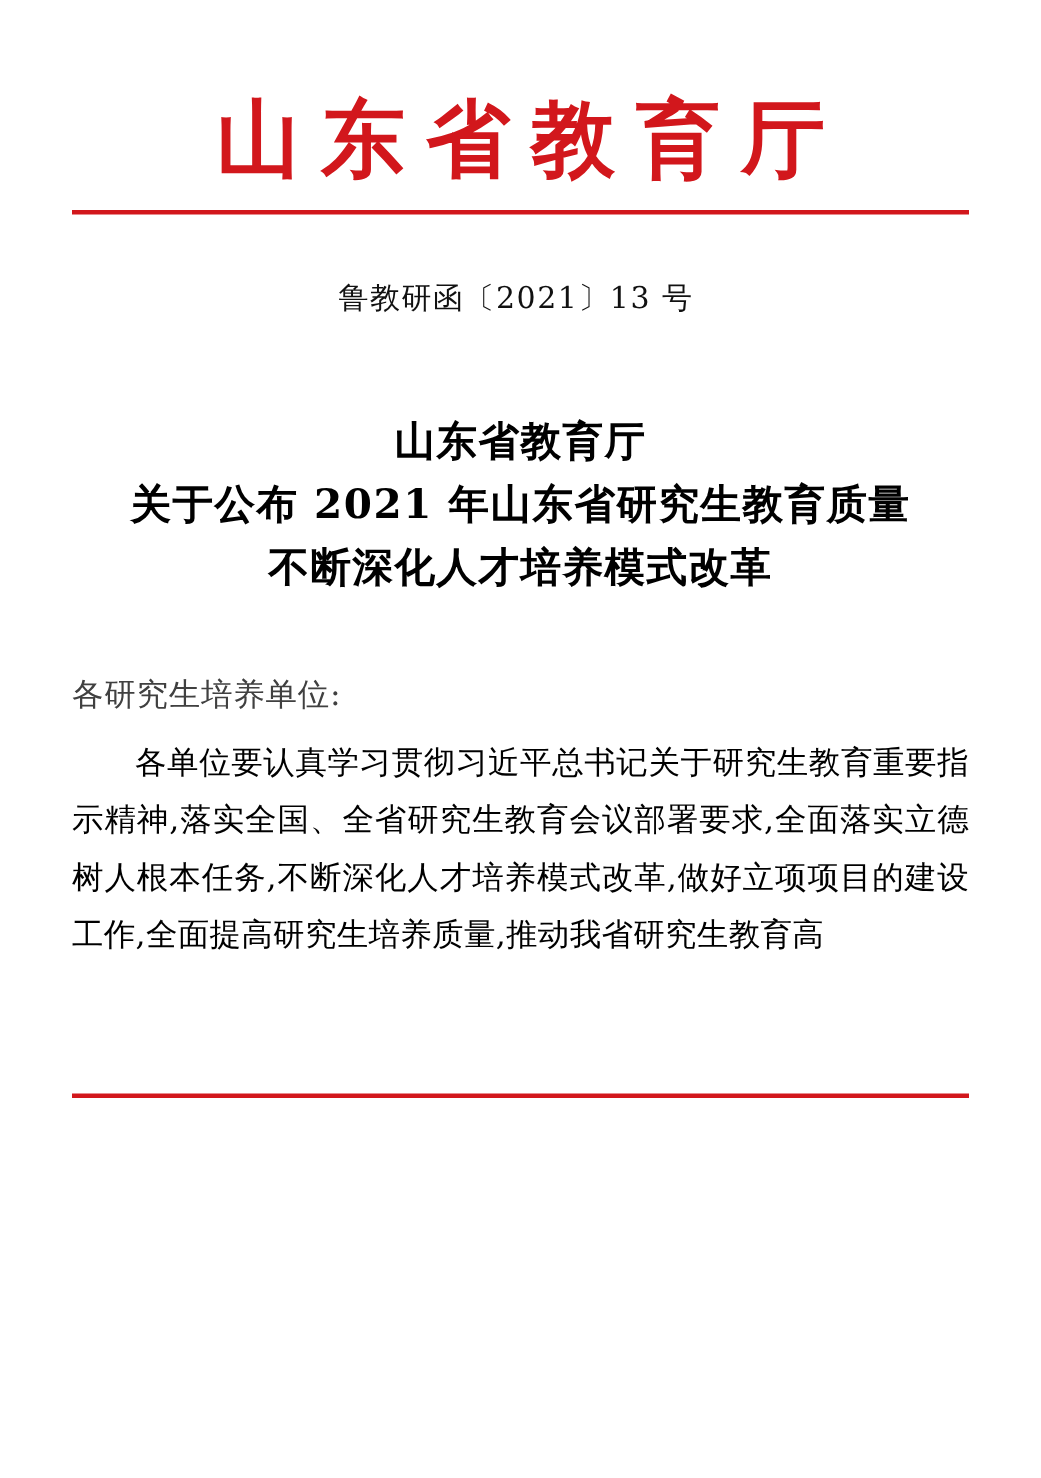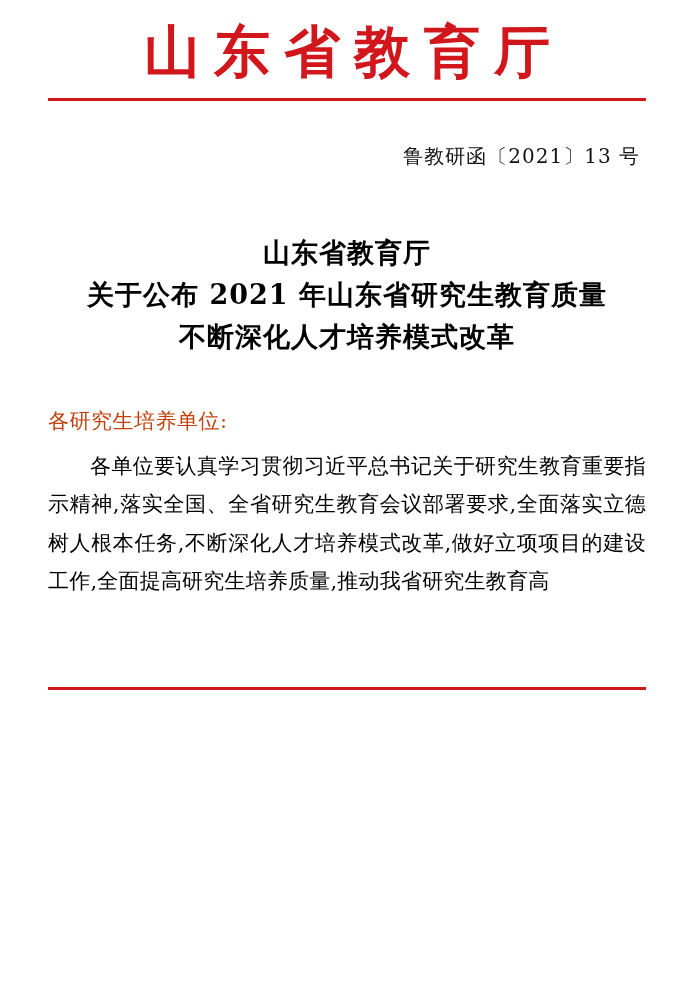--- a/index.html
+++ b/index.html
@@ -13,20 +13,21 @@
     font-family: "Liberation Serif", "DejaVu Serif", serif;
     overflow: hidden;
     position: relative;
   }
   .page {
     position: relative;
     width: 694px;
     height: 718px;
     box-sizing: border-box;
     padding: 0 48px;
+    margin-top: 42px;
   }
 
   
   .masthead {
     padding-top: 18px;
     text-align: center;
   }
   .masthead-title {
     color: #d2171c;
     font-family: "DejaVu Serif", "Liberation Serif", serif;
@@ -40,21 +41,21 @@
 
   .rule-top {
     margin-top: 14px;
     height: 3px;
     background: #d2171c;
   }
 
   
   .docnum-row {
     margin-top: 42px;
-    text-align: right;
+    text-align: center;
     padding-right: 6px;
   }
   .docnum {
     font-size: 20px;
     color: #111111;
     letter-spacing: 1px;
     font-family: "DejaVu Serif", "Liberation Serif", serif;
   }
 
   
@@ -71,21 +72,21 @@
     font-family: "DejaVu Serif", "Liberation Serif", serif;
   }
 
   
   .body-block {
     margin-top: 48px;
   }
   .salutation {
     font-size: 21px;
     line-height: 1.5;
-    color: #c2410c;
+    color: #404040;
     letter-spacing: 0.5px;
     font-family: "DejaVu Serif", "Liberation Serif", serif;
   }
   .para {
     font-size: 21px;
     line-height: 1.82;
     color: #000000;
     text-align: justify;
     text-justify: inter-character;
     text-indent: 2em;

